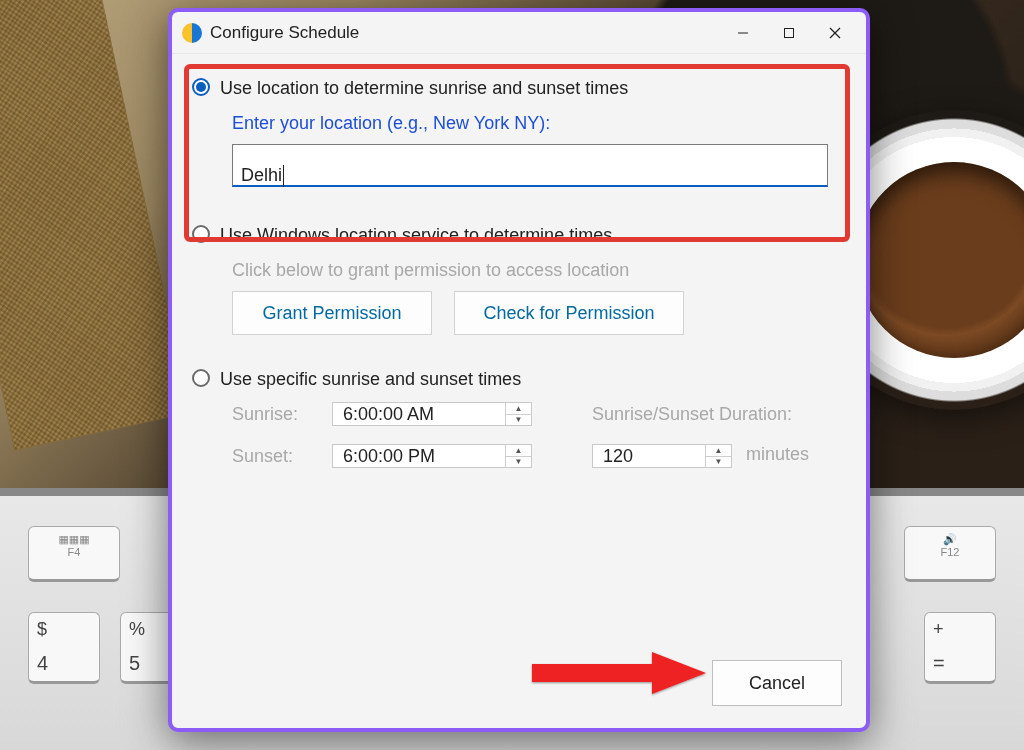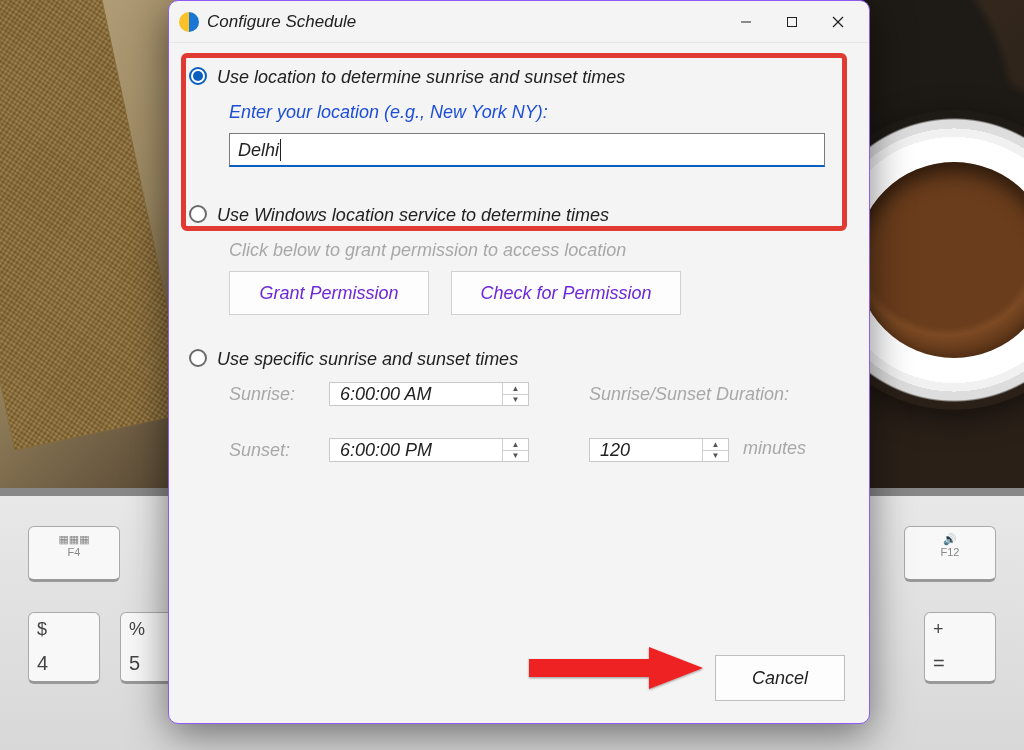--- a/index.html
+++ b/index.html
@@ -58,25 +58,25 @@
   }
   .cup::after{
     content:""; position:absolute; left:52px; top:52px; width:196px; height:196px;
     border-radius:50%;
     background: radial-gradient(circle at 46% 40%, #6a3d1c 0 55%, #7c4a24 60%, #5a3316 75%);
     box-shadow: inset 0 10px 20px rgba(0,0,0,.6);
   }
 
   
   .dialog {
-    position:absolute; left:168px; top:0; width:702px; height:724px;
+    position:absolute; left:168px; top:8px; width:702px; height:724px;
     background:#f4f4f4;
-    border:1px solid #8b5cf6; border-radius:10px;
+    border:4px solid #8b5cf6; border-radius:10px;
     box-shadow: 0 10px 40px rgba(0,0,0,.5);
-    display:flex; flex-direction:column;font-style:italic;
+    display:flex; flex-direction:column;
   }
   .titlebar {
     height:42px; display:flex; align-items:center; padding:0 8px 0 10px;
     border-bottom:1px solid #e6e6e6;
   }
   .app-icon {
     width:20px; height:20px; border-radius:50%;
     background: conic-gradient(#1976d2 0 50%, #f9c22a 50% 100%);
     margin-right:8px;
   }
@@ -105,42 +105,42 @@
     position:absolute; left:12px; top:10px; width:666px; height:178px;
     border:5px solid #e03a32; border-radius:6px; pointer-events:none;
   }
 
   .sub-block { padding:14px 8px 10px 40px; }
   .label { font-size:18px; color:#1d4ed8; margin-bottom:10px; }
   .label.disabled { color:#a8a8a8; }
   .textbox {
     width:596px; height:34px; background:#fff;
     border:1px solid #7a7a7a; border-bottom:2px solid #0a5ec0;
-    padding:4px 8px; font-size:18px; color:#222;
-    display:flex; align-items:flex-end;
+    padding:20px 8px; font-size:18px; color:#222;
+    display:flex; align-items:flex-start;
   }
   .caret {
     display:inline-block; width:1px; height:22px; background:#222; margin-left:1px;
     animation: blink 1s step-end infinite;
   }
   @keyframes blink { 50% { opacity:0; } }
 
   .btnrow { display:flex; gap:22px; margin-top:8px; }
   .btn {
-    background:#fdfdfd; border:1px solid #d2d2d2; color:#6d28d9;
+    background:#fdfdfd; border:1px solid #d2d2d2; color:#0369a1;
     height:44px; font-size:18px; display:flex; align-items:center; justify-content:center;
     min-width:200px;
   }
   .btn.enabled { color:#222; border-color:#bfbfbf; }
   .btn.primary { border:1px solid #0a5ec0; color:#222; }
 
   .time-grid {
     display:grid;
     grid-template-columns: 100px 200px 60px 240px 80px;
-    row-gap:32px; align-items:center;
+    row-gap:18px; align-items:center;
     padding-left:40px;
     margin-top:12px;
     color:#a8a8a8; font-size:18px;
   }
   .spinbox {
     background:#fff; border:1px solid #c9c9c9; height:24px;
     display:flex; align-items:center;
   }
   .spinbox .val { flex:1; padding:0 10px; font-size:18px; color:#222; }
   .spin {

